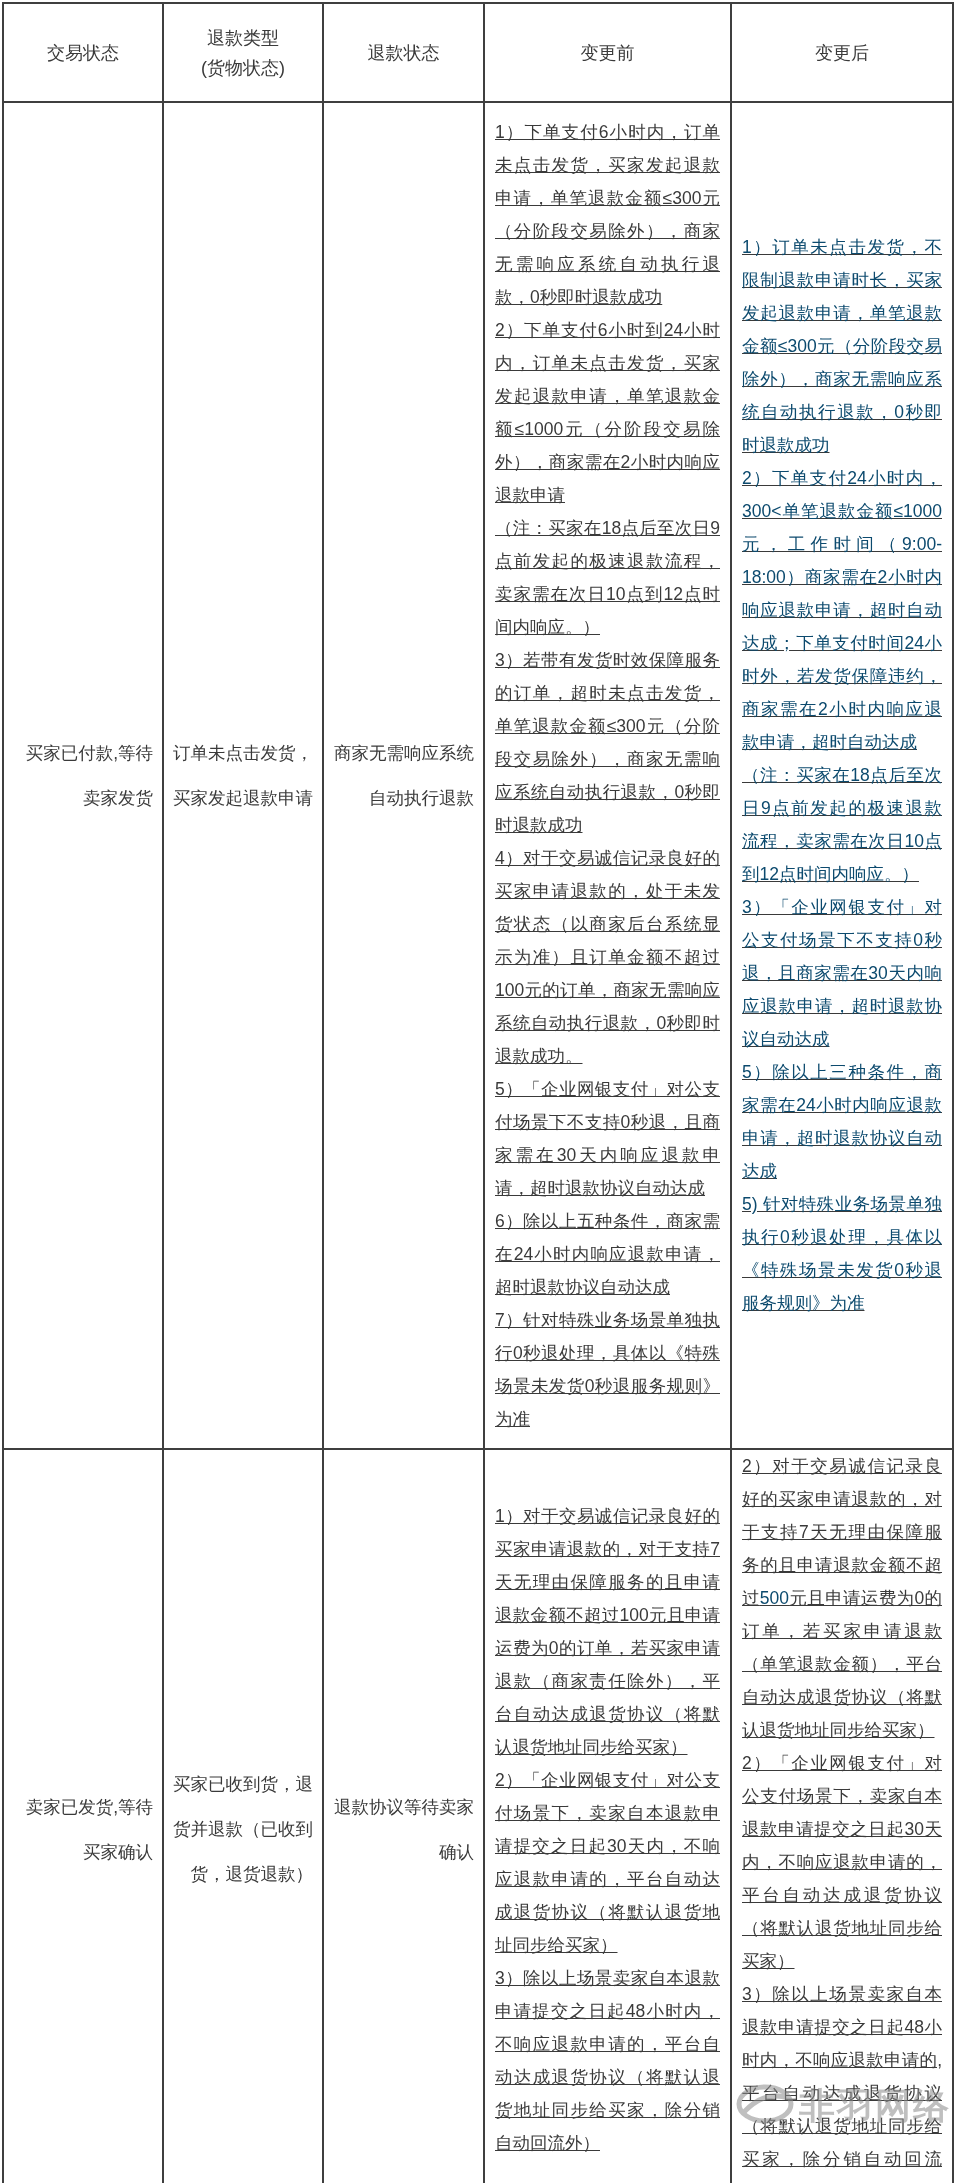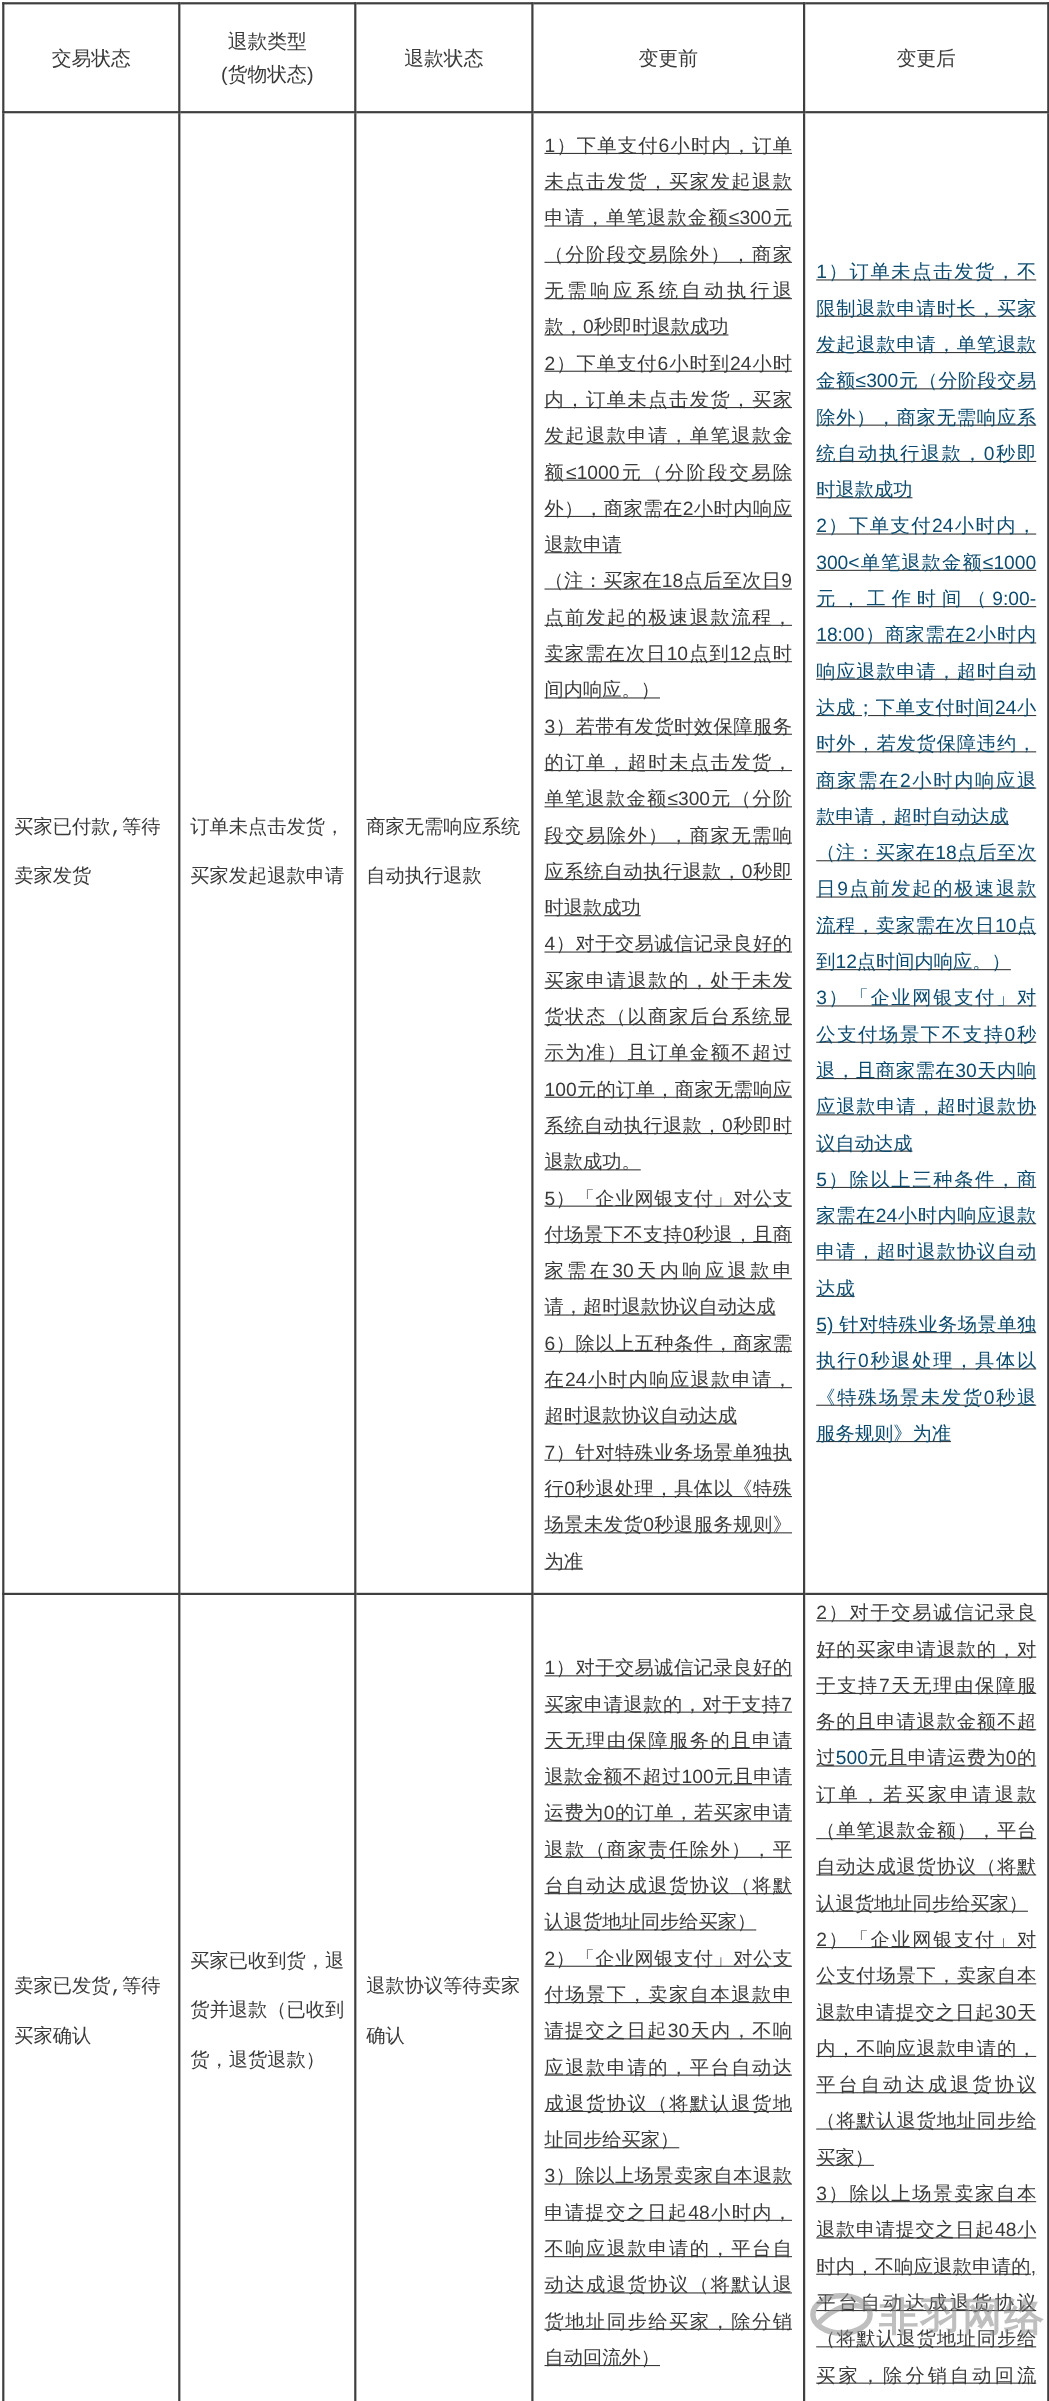--- a/index.html
+++ b/index.html
@@ -12,21 +12,21 @@
     border-collapse:collapse;table-layout:fixed;
     width:950px;height:2179px;margin:2px 0 0 2px;
     background:#fff;
   }
   th,td{border:2px solid #3f3f3f;vertical-align:middle;overflow:hidden;}
   th{
     font-weight:400;font-size:18px;line-height:30px;
     text-align:center;white-space:pre-line;padding:4px 2px;
   }
   td.simple-cell{
-    font-size:17.5px;line-height:45px;text-align:left;padding:0 9px;font-family:Liberation Mono, monospace;
+    font-size:17.5px;line-height:45px;text-align:right;padding:0 9px;
   }
   td.rich-cell{
     font-size:17.5px;line-height:33px;text-align:justify;padding:0 10px;
   }
   td.rich-cell p{margin:0;text-decoration:underline;}
   .red{color:#0c4a6e;}
   tr.header-row{height:99px;}
   tr.body-row-1{height:1347px;}
   tr.body-row-2{height:751px;}
   .watermark{

